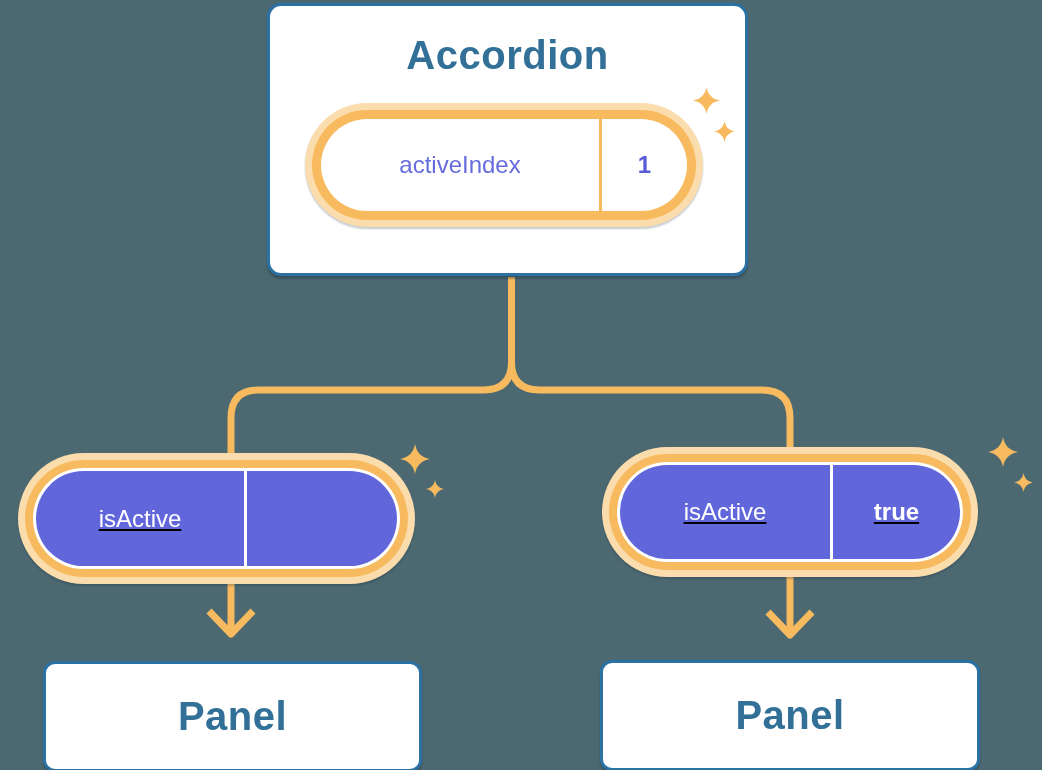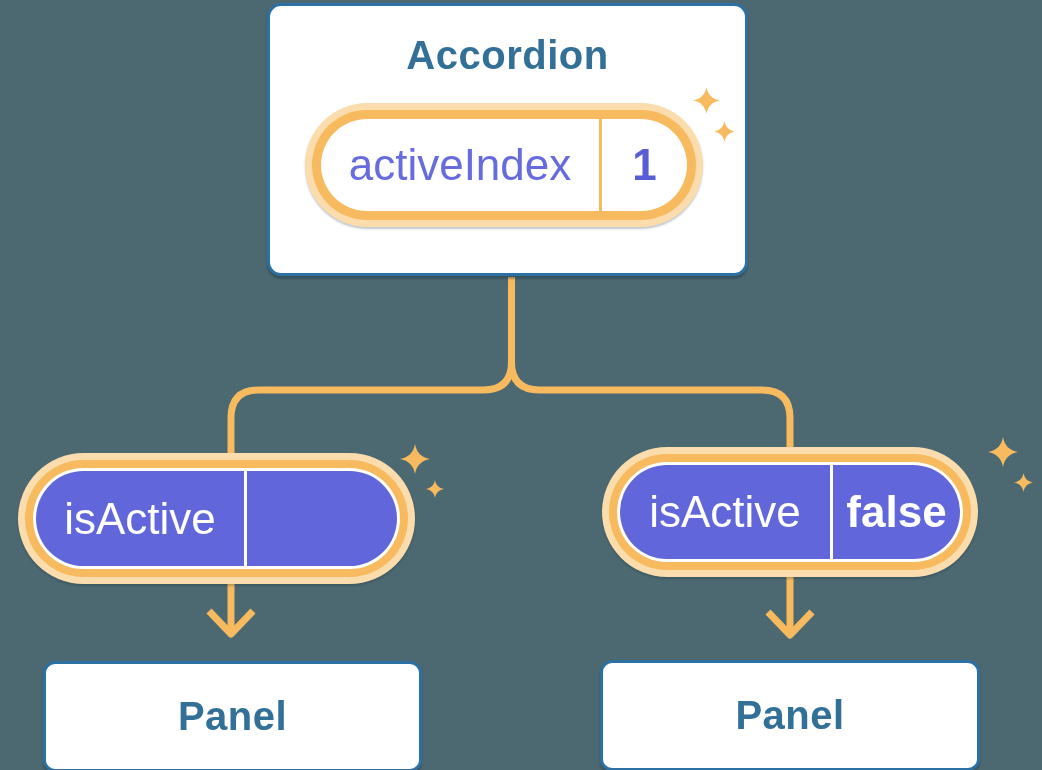--- a/index.html
+++ b/index.html
@@ -16,25 +16,25 @@
 
   .card{position:absolute;background:var(--white);border:3.5px solid var(--card-border);
         border-radius:14px;z-index:2;box-shadow:0 3px 2px rgba(22,42,55,.35);}
   .accordion-card{left:267px;top:3px;width:481px;height:273px;}
   .card-title{margin-top:27px;text-align:center;font-size:40px;font-weight:600;color:var(--heading);letter-spacing:.5px;}
 
   .pill{position:absolute;z-index:3;background:var(--orange-light);border-radius:999px;
         padding:7px;box-shadow:0 2px 2px rgba(22,42,55,.25);}
   .pill-ring{background:var(--orange);border-radius:999px;height:100%;padding:9px;}
   .pill-ring.thin{padding:8px;}
-  .pill-gap{background:var(--white);border-radius:999px;height:100%;padding:3px;}
+  .pill-gap{background:var(--white);border-radius:999px;height:100%;padding:3px;text-decoration:underline;}
   .pill-core{border-radius:999px;height:100%;display:flex;align-items:stretch;overflow:hidden;}
   .pill-core.white{background:var(--white);}
   .pill-core.purple{background:var(--purple);}
-  .cell{display:flex;align-items:center;justify-content:center;font-size:44px;}
+  .cell{display:flex;align-items:center;justify-content:center;font-size:24px;}
   .divider{width:3px;flex:none;}
   .divider.orange{background:var(--orange);}
   .divider.white{background:var(--white);}
   .state-label{color:var(--purple-text);}
   .state-value{color:var(--purple-value);font-weight:700;}
   .prop-label{color:var(--white);}
   .prop-value{color:var(--white);font-weight:700;}
 
   .panel-card{position:absolute;z-index:2;background:var(--white);border:3px solid var(--card-border);
         border-radius:12px;display:flex;align-items:center;justify-content:center;
@@ -80,21 +80,21 @@
       </div>
     </div>
   </div>
 
   <div class="pill" style="left:602px;top:447px;width:376px;height:130px">
     <div class="pill-ring thin">
       <div class="pill-gap">
         <div class="pill-core purple">
           <div class="cell prop-label" style="width:210px">isActive</div>
           <div class="divider white"></div>
-          <div class="cell prop-value" style="flex:1">false</div>
+          <div class="cell prop-value" style="flex:1">true</div>
         </div>
       </div>
     </div>
   </div>
 
   <div class="panel-card" style="left:43px;top:647px;width:379px;height:111px">
     <span>Panel</span>
   </div>
   <div class="panel-card" style="left:600px;top:646px;width:380px;height:111px">
     <span>Panel</span>

